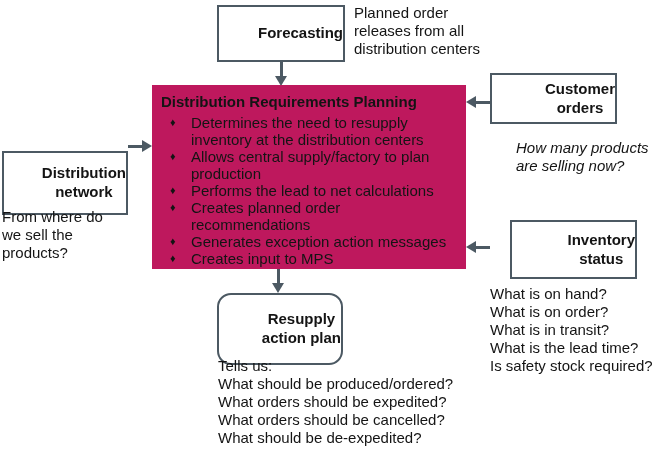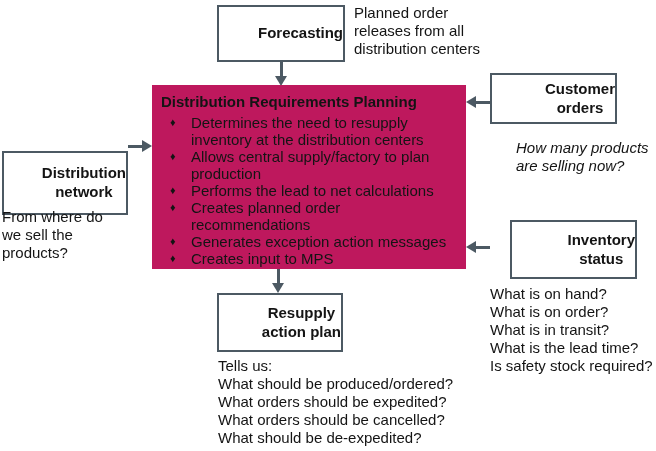--- a/index.html
+++ b/index.html
@@ -115,21 +115,21 @@
   <div>
     <div class="stem" style="left:475px; top:246px; width:15px; height:3px;"></div>
     <div class="head left" style="left:466px; top:241px;"></div>
   </div>
 
   <div>
     <div class="stem" style="left:277px; top:269px; width:3px; height:15px;"></div>
     <div class="head down" style="left:272px; top:283px;"></div>
   </div>
 
-  <div class="box" style="left:217px; top:293px; width:126px; height:59px;">
+  <div class="box" style="left:217px; top:293px; width:126px; height:72px;border-radius:14px;">
     <span>Resupply
 action plan</span>
   </div>
   <div class="note" style="left:218px; top:357px; width:260px;">Tells us:
 What should be produced/ordered?
 What orders should be expedited?
 What orders should be cancelled?
 What should be de-expedited?</div>
 
 </div>

